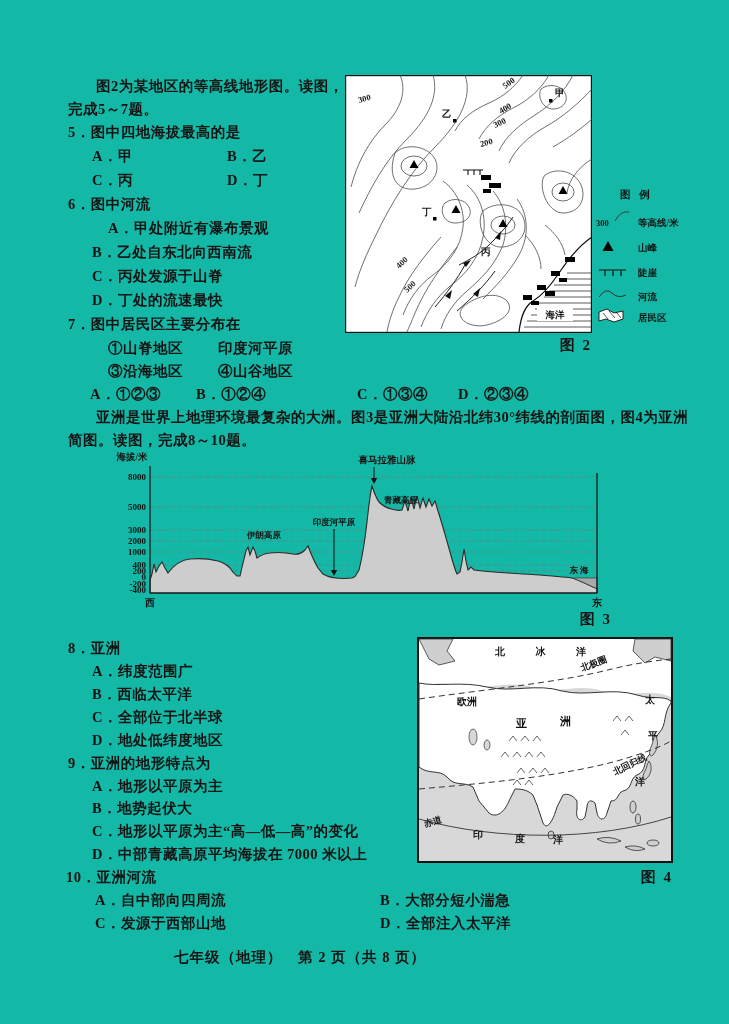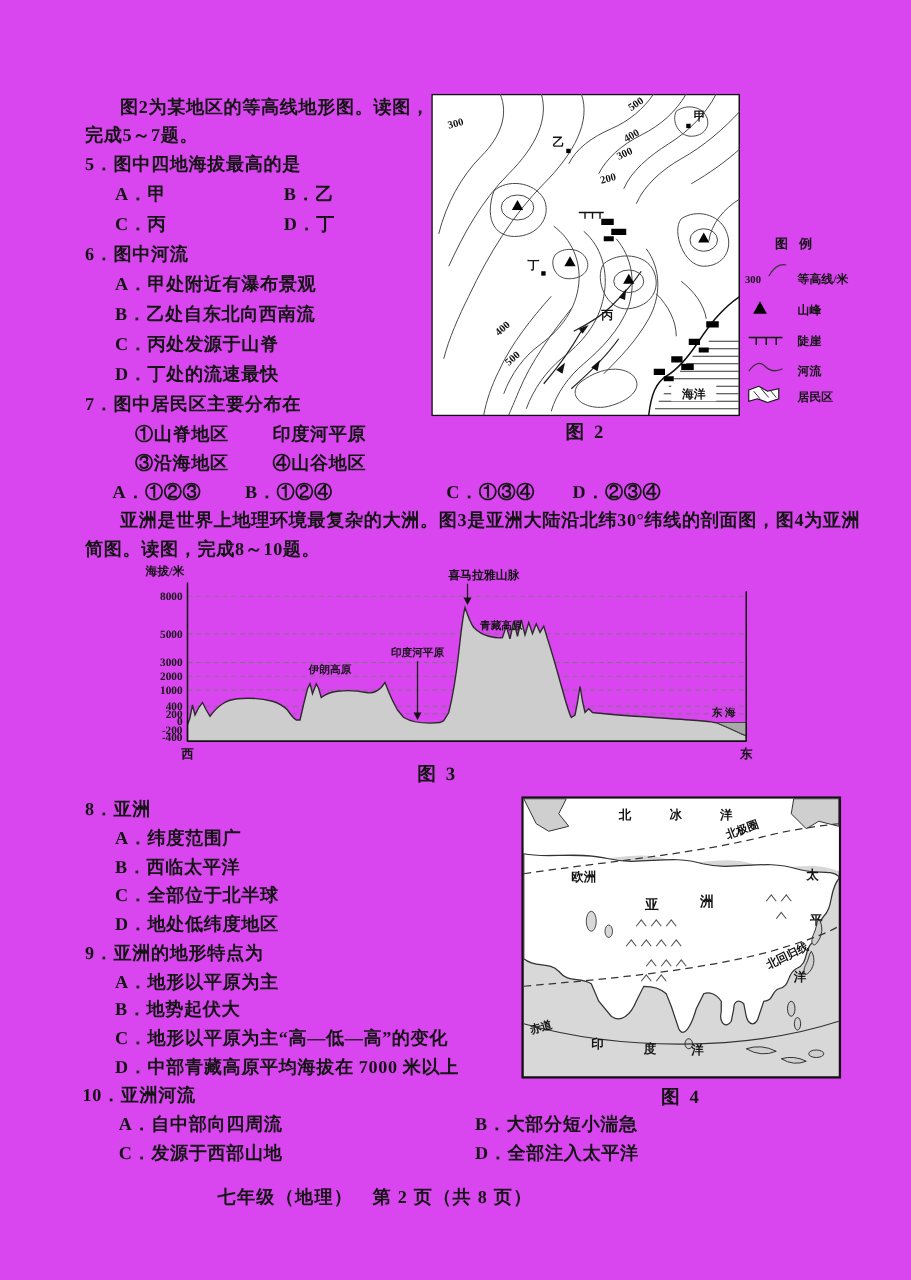--- a/index.html
+++ b/index.html
@@ -1,45 +1,45 @@
 <!DOCTYPE html>
 <html><head>
 <meta charset="utf-8">
 <style>
   html,body { margin:0; padding:0; background:#888; }
   .page {
     position:relative; width:729px; height:1024px; margin:0 auto;
-    background:#d946ef; color:#141414;
+    background:#14b8a6; color:#141414;
     font-family:"Liberation Serif", serif; font-weight:700;
     overflow:hidden;
   }
   .t {
     position:absolute; font-size:14.5px; line-height:1.2; white-space:nowrap;
     letter-spacing:0.5px;
   }
-  .cap { position:absolute; text-align:center; font-size:15px; letter-spacing:2px; }
+  .cap { position:absolute; text-align:right; font-size:15px; letter-spacing:2px; }
   .footer { position:absolute; left:0; width:600px; text-align:center; font-size:14.5px; letter-spacing:1px; }
   svg text { font-family:"Liberation Serif", serif; font-weight:700; fill:#141414; }
 </style>
 </head>
 <body>
 
 <div class="page">
 
   <div class="t" style="left:96px;top:78px">图2为某地区的等高线地形图。读图，</div>
   <div class="t" style="left:68px;top:101px">完成5～7题。</div>
 
   <div class="t" style="left:68px;top:124px">5．图中四地海拔最高的是</div>
   <div class="t" style="left:92px;top:148px">A．甲</div>
   <div class="t" style="left:227px;top:148px">B．乙</div>
   <div class="t" style="left:92px;top:172px">C．丙</div>
   <div class="t" style="left:227px;top:172px">D．丁</div>
 
   <div class="t" style="left:68px;top:196px">6．图中河流</div>
-  <div class="t" style="left:92px;top:220px">A．甲处附近有瀑布景观</div>
+  <div class="t" style="left:108px;top:220px">A．甲处附近有瀑布景观</div>
   <div class="t" style="left:92px;top:244px">B．乙处自东北向西南流</div>
   <div class="t" style="left:92px;top:268px">C．丙处发源于山脊</div>
   <div class="t" style="left:92px;top:292px">D．丁处的流速最快</div>
 
   <div class="t" style="left:68px;top:316px">7．图中居民区主要分布在</div>
   <div class="t" style="left:108px;top:340px">①山脊地区</div>
   <div class="t" style="left:218px;top:340px">印度河平原</div>
   <div class="t" style="left:108px;top:363px">③沿海地区</div>
   <div class="t" style="left:218px;top:363px">④山谷地区</div>
   <div class="t" style="left:90px;top:386px">A．①②③</div>

